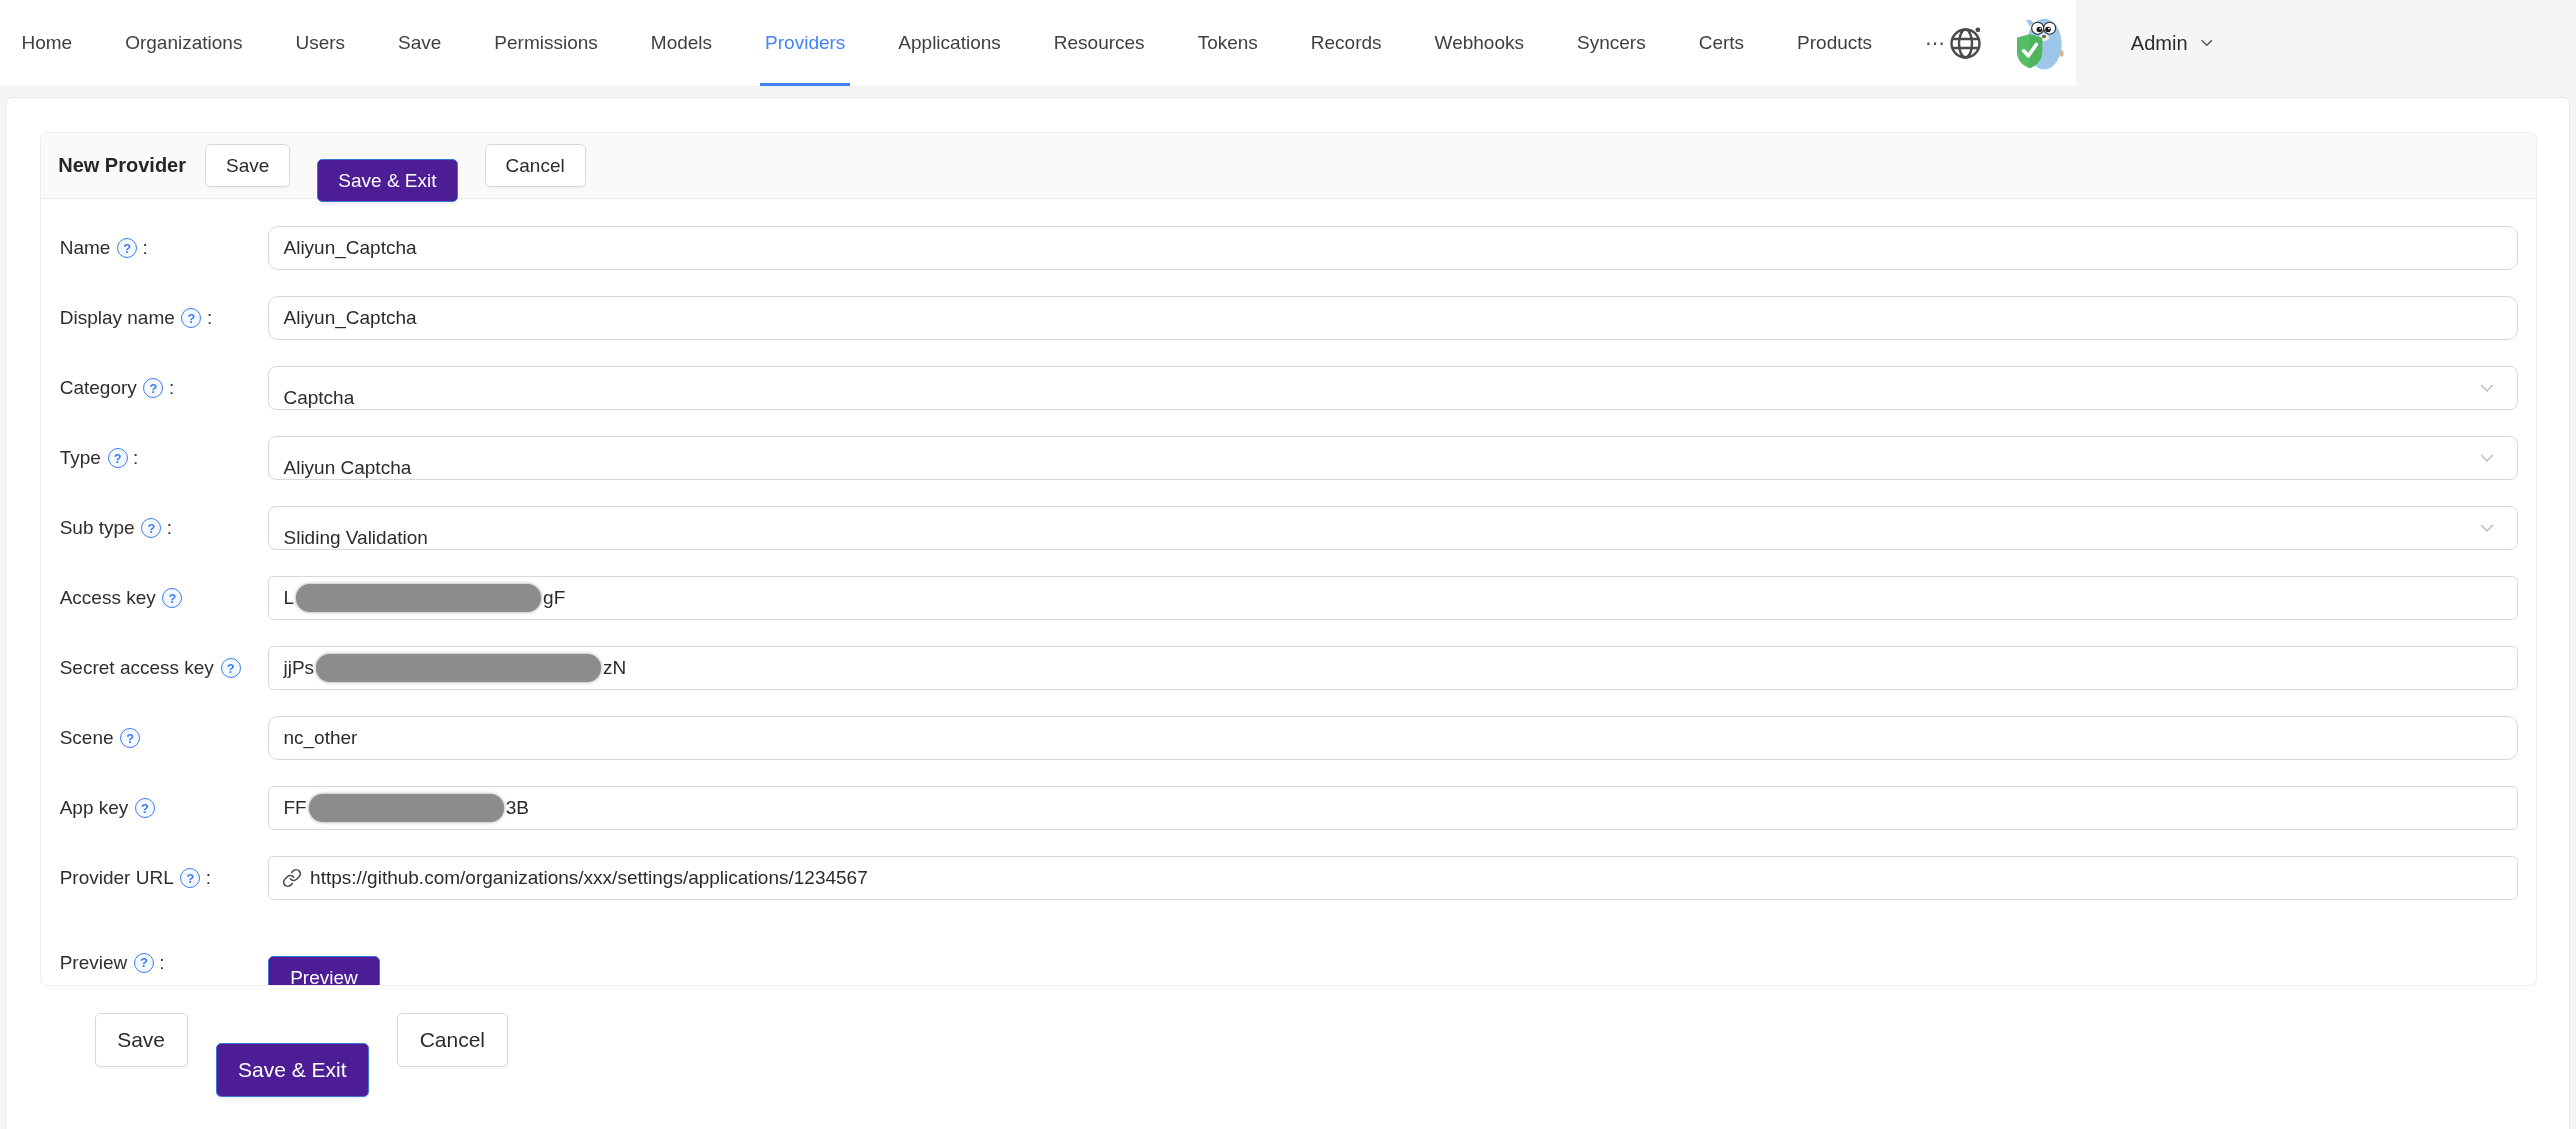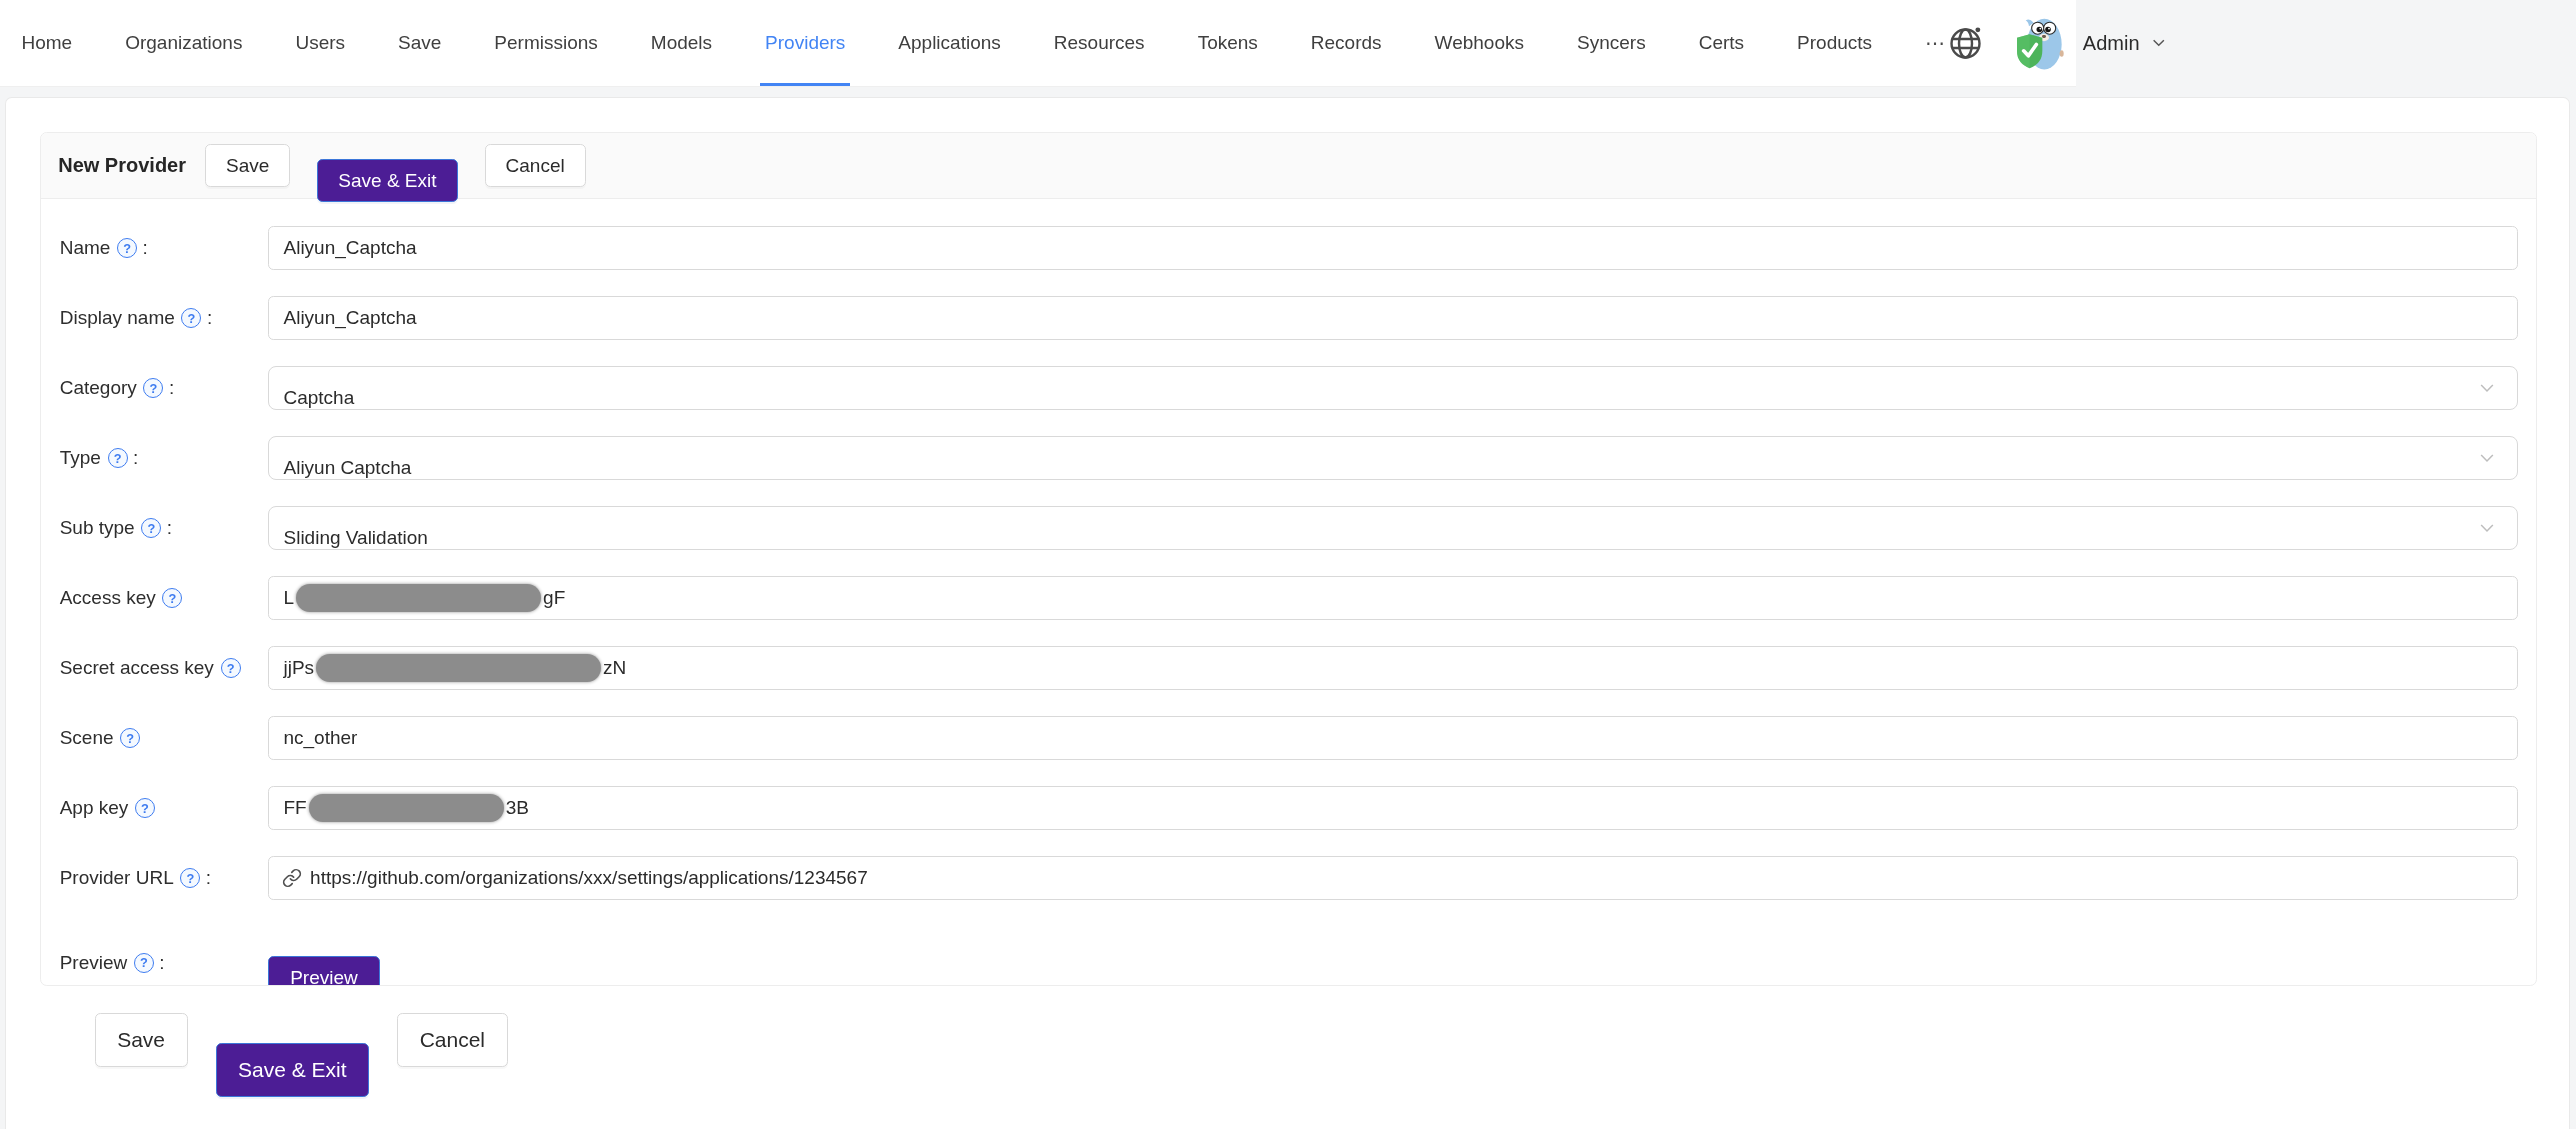--- a/index.html
+++ b/index.html
@@ -25,21 +25,21 @@
   }
   .nav-item.active { color:#4284f4; }
   .nav-item.active::after {
     content:""; position:absolute; left:-4.7px; right:-4.7px; bottom:0;
     height:3.4px; background:#4284f4;
   }
   .nav-overflow { font-size:20px; letter-spacing:1.3px; color:#4a4a4a; }
   .nav-right { margin-left:auto; display:flex; align-items:center; }
   .lang-btn { margin-right:29.5px; display:flex; align-items:center; cursor:pointer; }
   .avatar { width:52px; height:55px; margin-right:16px; display:flex; align-items:center; }
-  .user-dropdown { display:flex; align-items:center; cursor:pointer; }
+  .user-dropdown { display:flex; align-items:center; cursor:pointer;margin-left:48px; }
   .user-name { font-size:20px; color:#2b2b2b; margin-right:10.7px; }
 
   
   .outer-panel {
     position:absolute; left:4.7px; top:97px; width:2565px; height:1033px;
     background:#ffffff; border:1.3px solid #e9e9e9; border-bottom:none;
     border-radius:6.7px 6.7px 0 0;
   }
 
   
@@ -69,21 +69,21 @@
     margin-left:6.7px; flex:0 0 20px; cursor:pointer;
   }
   .colon { margin-left:5.4px; }
   .form-control { flex:1; min-width:0; }
 
   .text-input, .select-box, .link-box, .redact-box {
     width:100%; height:44px; border:1.3px solid #d9d9d9; border-radius:5.4px;
     background:#fff; font-size:19px; color:#2b2b2b;
     font-family:"Liberation Sans", sans-serif;
   }
-  .text-input { padding:0 14.8px; outline:none; }
+  .text-input { padding:0 14.8px; outline:none;border-radius:10px; }
   .select-box { display:flex; align-items:flex-end; padding:0 48px 0 14.8px; position:relative; cursor:pointer;border-radius:8px; }
   .select-box .chev { position:absolute; right:20px; top:50%; transform:translateY(-50%); display:flex; }
   .redact-box { display:flex; align-items:center; padding:0 14.8px; }
   .redact-blob {
     display:inline-block; height:28px; background:#8c8c8c; border-radius:14px;
     box-shadow:0 0 3.4px rgba(140,140,140,0.95); margin:0 2px; flex:0 0 auto;
   }
   .link-box { display:flex; align-items:center; padding:0 13.4px; gap:8px; }
   .link-box .url-text { white-space:nowrap; overflow:hidden; }
 

